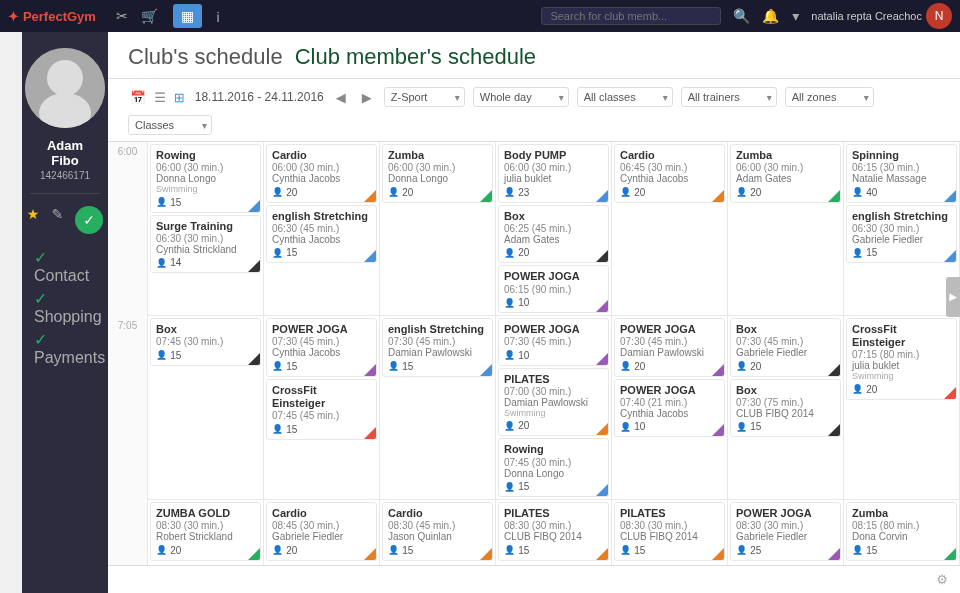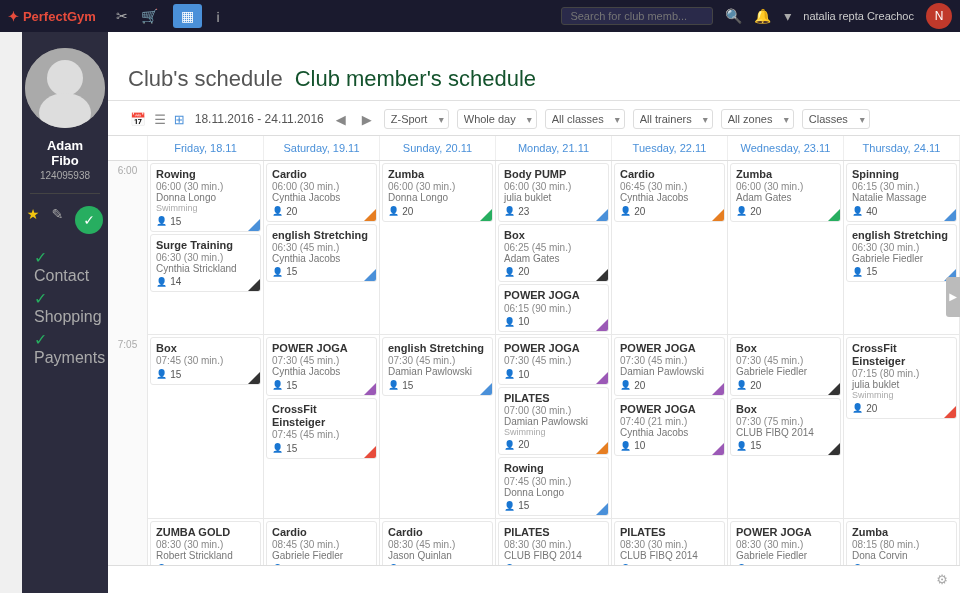--- a/index.html
+++ b/index.html
@@ -28,23 +28,23 @@
     .nav-icon { color: #aaa; font-size: 14px; cursor: pointer; }
     .nav-icon.active { background: #4a90d9; color: #fff; padding: 4px 8px; border-radius: 3px; }
     .top-nav .spacer { flex: 1; }
     .search-bar {
       background: #2a2a4a;
       border: 1px solid #444;
       border-radius: 3px;
       padding: 2px 8px;
       color: #ccc;
       font-size: 11px;
-      width: 152px;
-    }
-    .top-nav .user-area { display: flex; align-items: center; gap: 12px; color: #ccc; font-size: 11px; }
+      width: 180px;
+    }
+    .top-nav .user-area { display: flex; align-items: center; gap: 4px; color: #ccc; font-size: 11px; }
     .avatar-small { width: 26px; height: 26px; border-radius: 50%; background: #888; overflow: hidden; }
 
     
     .main-layout { display: flex; height: calc(100vh - 32px); }
 
     
     .sidebar {
       width: 86px;
       background: #2c2c3e;
       color: #ddd;
@@ -89,42 +89,42 @@
     .sidebar-link::before { content: '✓ '; color: #27ae60; }
 
     
     .content { flex: 1; background: #f5f5f5; display: flex; flex-direction: column; overflow: hidden; }
 
     .content-header {
       background: #fff;
       padding: 12px 20px 8px;
       border-bottom: 1px solid #e0e0e0;
     }
-    .content-title { display: flex; align-items: baseline; gap: 12px; margin-top: 22px; }
+    .content-title { display: flex; align-items: baseline; gap: 12px; }
     .title-main { font-size: 22px; color: #555; font-weight: 300; }
     .title-sub { font-size: 22px; color: #14532d; font-weight: 300; }
 
     .toolbar {
       display: flex;
       align-items: center;
       gap: 8px;
       padding: 8px 20px 6px;
       background: #fff;
       border-bottom: 1px solid #ddd;
       flex-wrap: wrap;
     }
     .toolbar-icons { display: flex; gap: 4px; align-items: center; }
     .tb-icon { color: #888; font-size: 13px; cursor: pointer; padding: 2px; }
     .tb-icon.active { color: #4a90d9; }
     .date-range { font-size: 12px; color: #555; font-weight: 500; }
     .nav-arrow { color: #888; cursor: pointer; font-size: 13px; padding: 2px 4px; }
     .filter-select {
       border: 1px solid #ddd;
       border-radius: 3px;
-      padding: 3px 20px 3px 6px;
+      padding: 3px 36px 3px 6px;
       font-size: 11px;
       color: #555;
       background: #fff;
       appearance: none;
       cursor: pointer;
       position: relative;
     }
     .select-wrap { position: relative; display: inline-block; }
     .select-wrap::after {
       content: '▾';
@@ -290,21 +290,21 @@
     <div class="sidebar-avatar">
       <svg width="80" height="80" viewBox="0 0 80 80">
         <rect width="80" height="80" fill="#aaa"></rect>
         <circle cx="40" cy="30" r="18" fill="#ddd"></circle>
         <ellipse cx="40" cy="65" rx="26" ry="20" fill="#ddd"></ellipse>
       </svg>
     </div>
     <div class="sidebar-name">
       <span>Adam</span><br><span>Fibo</span>
     </div>
-    <div class="sidebar-id">124095938</div>
+    <div class="sidebar-id">142466171</div>
     <div class="sidebar-divider"></div>
     <div class="sidebar-icons">
       <span class="sidebar-ico gold">★</span>
       <span class="sidebar-ico">✎</span>
       <div class="sidebar-green-btn">✓</div>
     </div>
     <div class="sidebar-links">
       <span class="sidebar-link">Contact</span>
       <span class="sidebar-link">Shopping</span>
       <span class="sidebar-link">Payments</span>
@@ -356,30 +356,20 @@
       </div>
       <div class="select-wrap">
         <select class="filter-select">
           <option>Classes</option>
         </select>
       </div>
     </div>
 
     <div class="schedule-area">
 
-      <div class="day-headers">
-        <div class="day-header"></div>
-        <div class="day-header">Friday, 18.11</div>
-        <div class="day-header">Saturday, 19.11</div>
-        <div class="day-header">Sunday, 20.11</div>
-        <div class="day-header">Monday, 21.11</div>
-        <div class="day-header">Tuesday, 22.11</div>
-        <div class="day-header">Wednesday, 23.11</div>
-        <div class="day-header">Thursday, 24.11</div>
-      </div>
 
       <div id="schedule-rows">
           <div class="time-row">
             <div class="time-label">6:00</div>
             <div class="day-cell">
               <div class="class-card">
         <div class="class-name">Rowing</div>
         <div class="class-time">06:00  (30 min.)</div>
         <div class="class-trainer">Donna Longo</div>
         <div class="class-location">Swimming</div>

